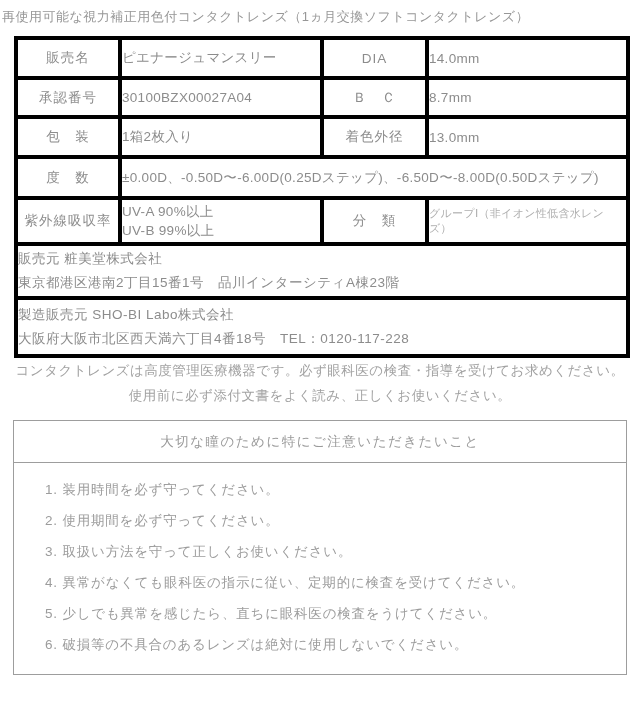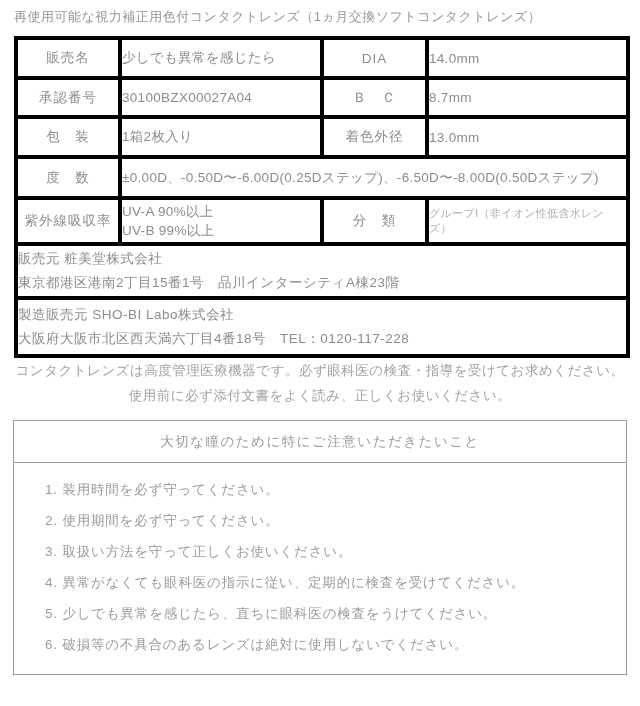--- a/index.html
+++ b/index.html
@@ -7,21 +7,21 @@
   body {
     width: 640px;
     height: 706px;
     background: #ffffff;
     font-family: "Liberation Sans", "DejaVu Sans", sans-serif;
     -webkit-font-smoothing: antialiased;
   }
   .page { position: relative; width: 640px; height: 706px; overflow: hidden; }
 
   .doc-title {
-    padding: 8px 0 0 14px;
+    padding: 8px 0 0 2px;
     font-size: 13px;
     color: #979797;
     letter-spacing: 0.5px;
     white-space: nowrap;
   }
 
   table.spec {
     margin: 10px 0 0 14px;
     width: 612px;
     border-collapse: collapse;
@@ -88,21 +88,21 @@
   <table class="spec">
     <colgroup>
       <col style="width:104px">
         <col style="width:202px">
         <col style="width:105px">
         <col style="width:201px">
     </colgroup>
     <tbody>
       <tr class="h40">
         <td class="lbl">販売名</td>
-        <td class="val">少しでも異常を感じたら</td>
+        <td class="val">ピエナージュマンスリー</td>
         <td class="lbl">DIA</td>
         <td class="val">14.0mm</td>
       </tr>
       <tr class="h39">
         <td class="lbl">承認番号</td>
         <td class="val">30100BZX00027A04</td>
         <td class="lbl">Ｂ　Ｃ</td>
         <td class="val">8.7mm</td>
       </tr>
       <tr class="h40">

